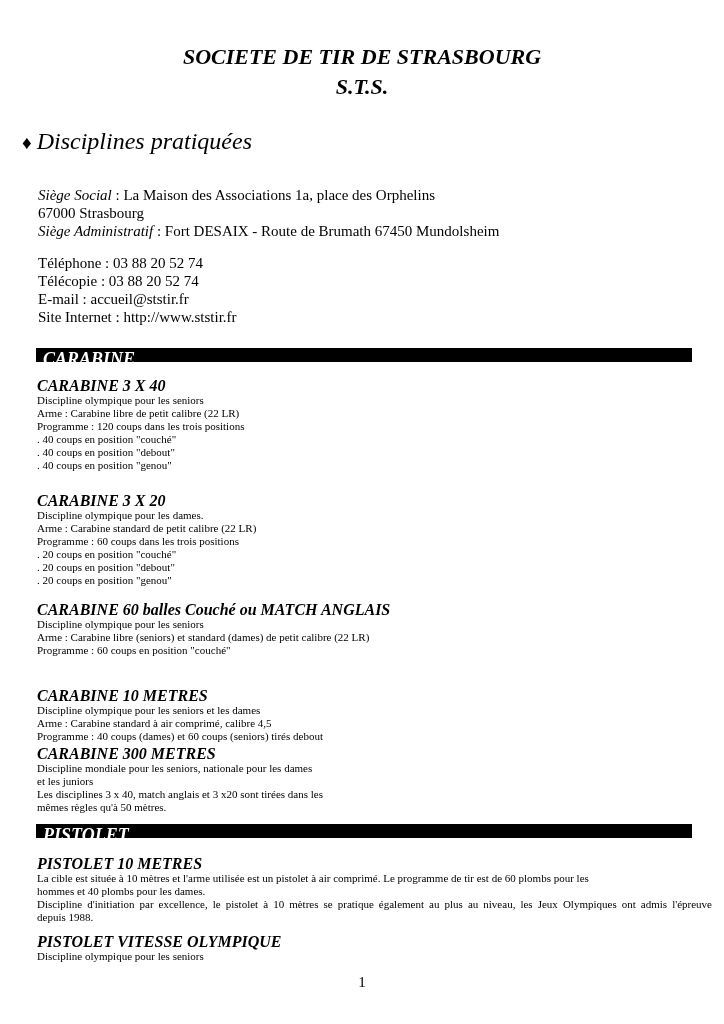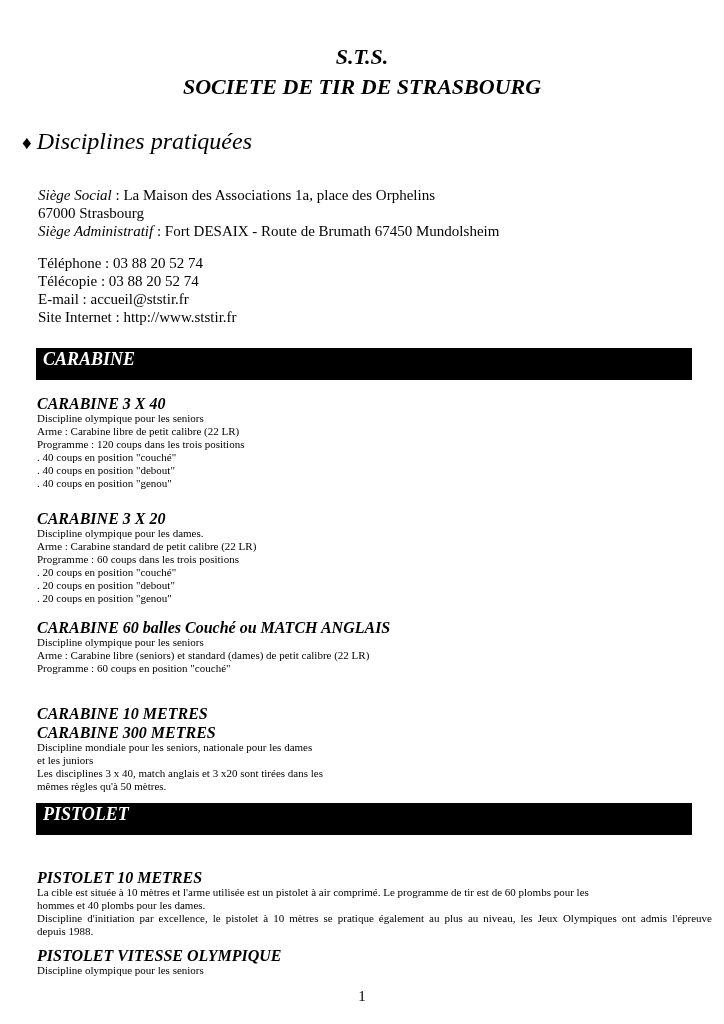--- a/index.html
+++ b/index.html
@@ -42,21 +42,21 @@
     font-size: 15px;
     line-height: 18px;
   }
   .contact .line { white-space: nowrap; }
   .contact .gap { height: 14px; }
   .it { font-style: italic; }
   
   .banner {
     margin-left: 36px;
     width: 656px;
-    height: 32px;
+    height: 14px;
     box-sizing: border-box;
     background: #000000;
     color: #ffffff;
     font-weight: bold;
     font-style: italic;
     font-size: 18px;
     line-height: 22px;
     padding-left: 7px;
     white-space: nowrap;
   }
@@ -71,21 +71,21 @@
     line-height: 17px;
     white-space: nowrap;
   }
   .sub-body { font-size: 11px; line-height: 13px; }
   .sub-body .line { white-space: pre; }
   .s1 { margin-top: 15px; }
   .s2 { margin-top: 20px; }
   .s3 { margin-top: 14px; }
   .s4 { margin-top: 30px; }
   .s5 { margin-top: 2px; }
-  .s6 { margin-top: 34px; }
+  .s6 { margin-top: 17px; }
   .s7 { margin-top: 9px; }
   
   .pistolet-10m { width: 675px; }
   .pistolet-10m .line:nth-child(3) {
     white-space: normal;
     text-align: justify;
     text-align-last: justify;
   }
   
   .page-number {
@@ -93,22 +93,22 @@
     text-align: center;
     font-size: 15px;
     line-height: 18px;
   }
 </style>
 </head>
 <body>
 
 <div class="page">
 
+  <div class="title-line">SOCIETE DE TIR DE STRASBOURG</div>
   <div class="title-line">S.T.S.</div>
-  <div class="title-line">SOCIETE DE TIR DE STRASBOURG</div>
 
   <div class="disciplines">
     <span class="diamond">♦</span><span>Disciplines pratiquées</span>
   </div>
 
   <div class="contact">
     <div class="line"><span class="it">Siège Social</span><span> : La Maison des Associations 1a, place des Orphelins</span></div>
     <div class="line">67000 Strasbourg</div>
     <div class="line"><span class="it">Siège Administratif</span><span> : Fort DESAIX - Route de Brumath 67450 Mundolsheim</span></div>
     <div class="gap"></div>
@@ -148,20 +148,25 @@
     <div class="sub-title">CARABINE 60 balles Couché ou MATCH ANGLAIS</div>
     <div class="sub-body">
         <div class="line">Discipline olympique pour les seniors</div>
         <div class="line">Arme : Carabine libre (seniors) et standard (dames) de petit calibre (22 LR)</div>
         <div class="line">Programme : 60 coups en position "couché"</div>
       </div>
   </div>
 
   <div class="sub s4">
     <div class="sub-title">CARABINE 10 METRES</div>
+    <div class="sub-body">
+        <div class="line">Discipline olympique pour les seniors et les dames</div>
+        <div class="line">Arme : Carabine standard à air comprimé, calibre 4,5</div>
+        <div class="line">Programme : 40 coups (dames) et 60 coups (seniors) tirés debout</div>
+      </div>
   </div>
 
   <div class="sub s5">
     <div class="sub-title">CARABINE 300 METRES</div>
     <div class="sub-body">
         <div class="line">Discipline mondiale pour les seniors, nationale pour les dames</div>
         <div class="line">et les juniors</div>
         <div class="line">Les disciplines 3 x 40, match anglais et 3 x20 sont tirées dans les</div>
         <div class="line">mêmes règles qu'à 50 mètres.</div>
       </div>

